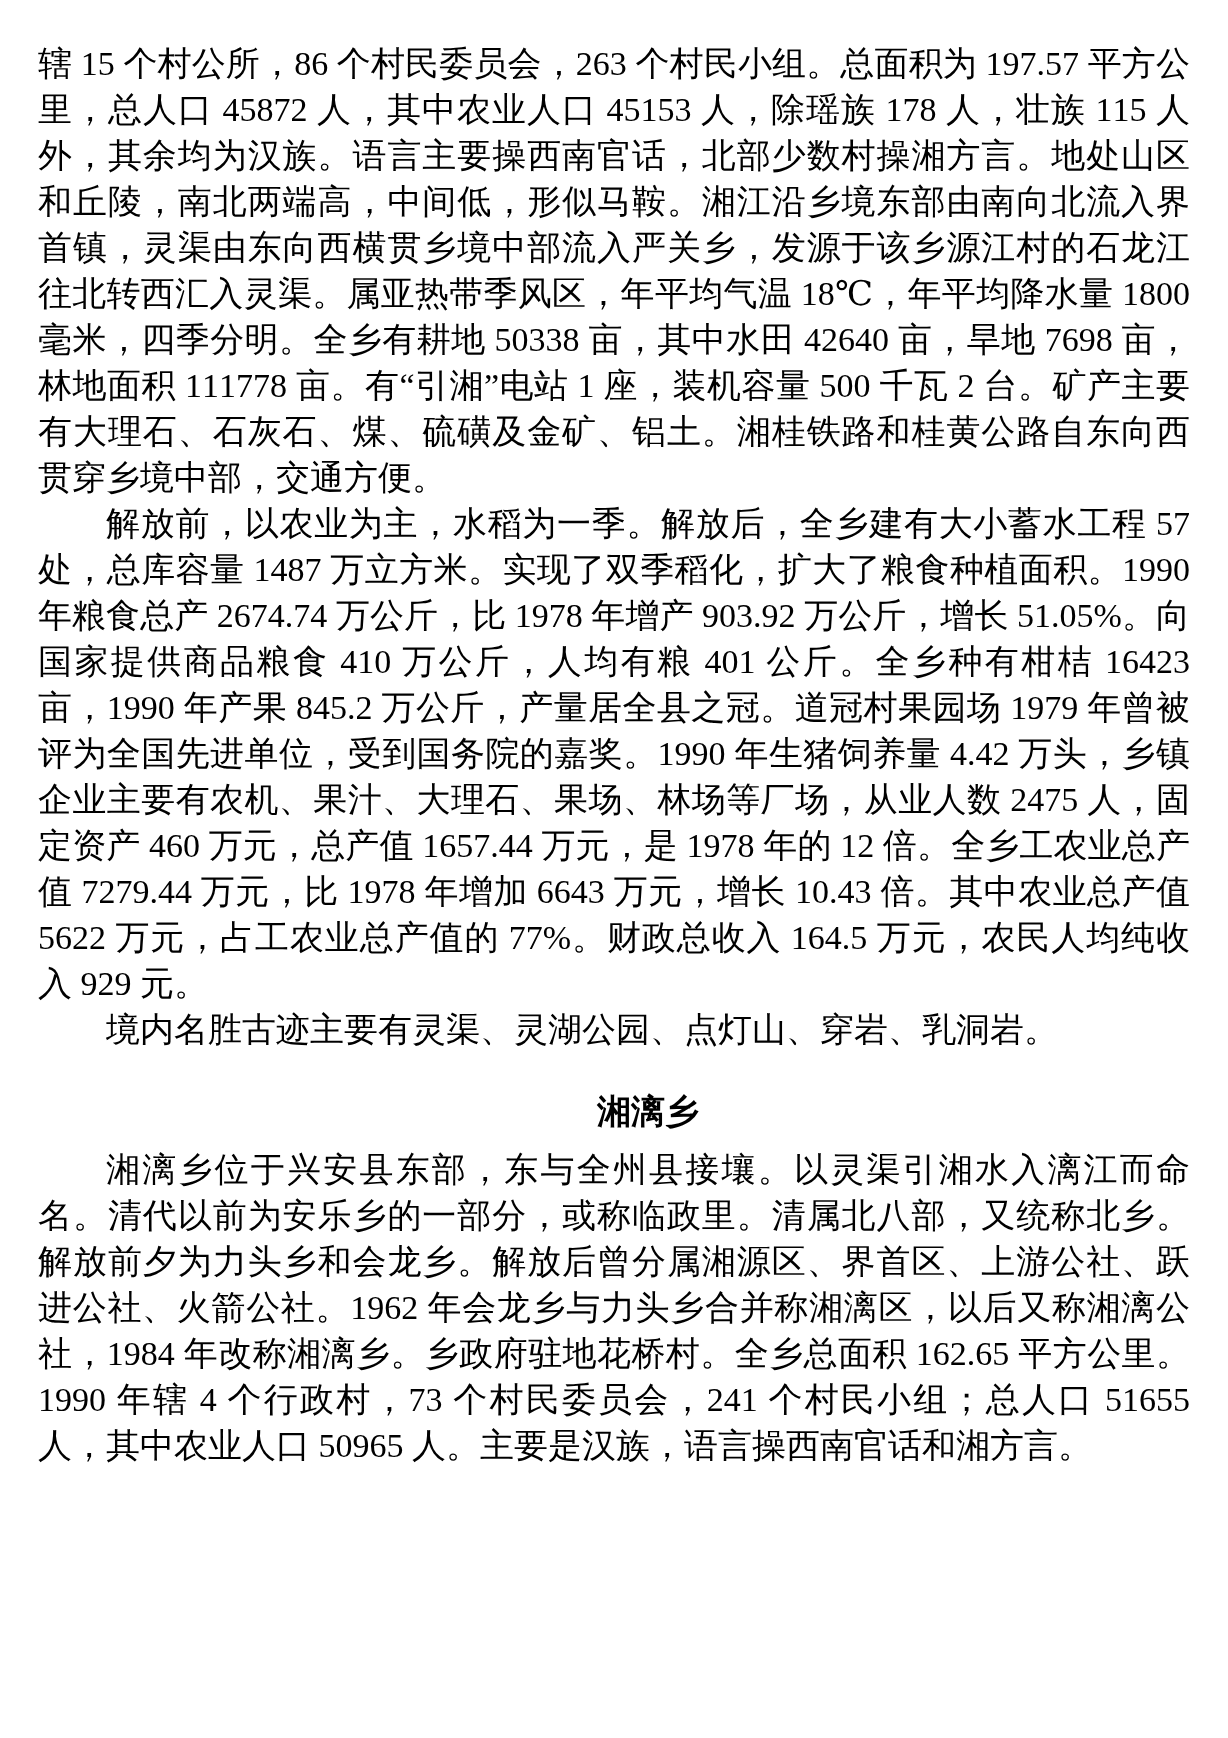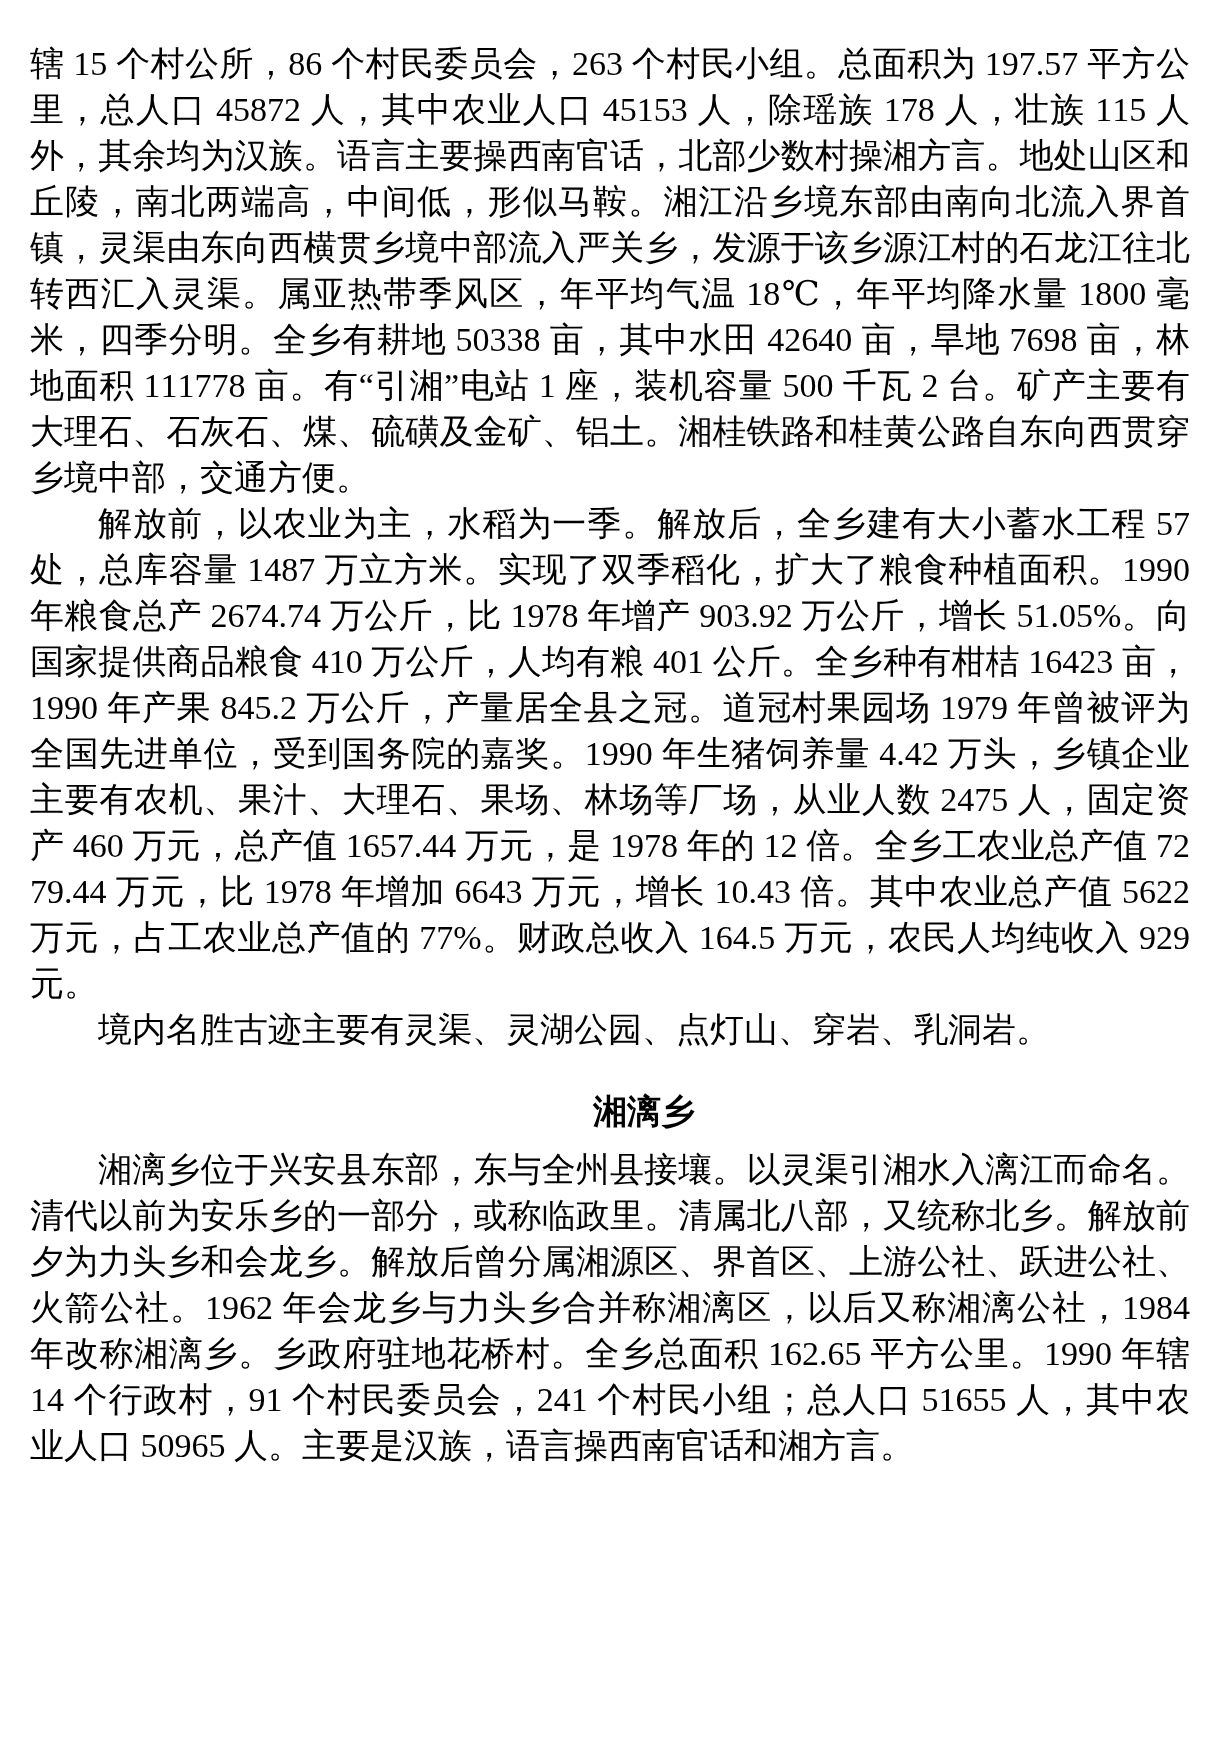--- a/index.html
+++ b/index.html
@@ -8,21 +8,21 @@
     background: #ffffff;
   }
   .page {
     position: relative;
     width: 1228px;
     height: 1738px;
     margin: 0 auto;
     background: #ffffff;
     color: #000000;
     box-sizing: border-box;
-    padding: 41px 38px 0 30px;
+    padding: 41px 38px 0 38px;
     overflow: hidden;
     font-family: "Liberation Serif", "DejaVu Serif", serif;
     font-size: 34px;
     line-height: 46px;
     font-kerning: none;
   }
   .para {
     margin: 0;
     text-align: justify;
     text-justify: inter-character;
@@ -43,14 +43,14 @@
 </head>
 <body>
 
 <div class="page">
   <p class="para">辖 15 个村公所，86 个村民委员会，263 个村民小组。总面积为 197.57 平方公里，总人口 45872 人，其中农业人口 45153 人，除瑶族 178 人，壮族 115 人外，其余均为汉族。语言主要操西南官话，北部少数村操湘方言。地处山区和丘陵，南北两端高，中间低，形似马鞍。湘江沿乡境东部由南向北流入界首镇，灵渠由东向西横贯乡境中部流入严关乡，发源于该乡源江村的石龙江往北转西汇入灵渠。属亚热带季风区，年平均气温 18℃，年平均降水量 1800 毫米，四季分明。全乡有耕地 50338 亩，其中水田 42640 亩，旱地 7698 亩，林地面积 111778 亩。有“引湘”电站 1 座，装机容量 500 千瓦 2 台。矿产主要有大理石、石灰石、煤、硫磺及金矿、铝土。湘桂铁路和桂黄公路自东向西贯穿乡境中部，交通方便。</p>
   <p class="para indent">解放前，以农业为主，水稻为一季。解放后，全乡建有大小蓄水工程 57 处，总库容量 1487 万立方米。实现了双季稻化，扩大了粮食种植面积。1990 年粮食总产 2674.74 万公斤，比 1978 年增产 903.92 万公斤，增长 51.05%。向国家提供商品粮食 410 万公斤，人均有粮 401 公斤。全乡种有柑桔 16423 亩，1990 年产果 845.2 万公斤，产量居全县之冠。道冠村果园场 1979 年曾被评为全国先进单位，受到国务院的嘉奖。1990 年生猪饲养量 4.42 万头，乡镇企业主要有农机、果汁、大理石、果场、林场等厂场，从业人数 2475 人，固定资产 460 万元，总产值 1657.44 万元，是 1978 年的 12 倍。全乡工农业总产值 7279.44 万元，比 1978 年增加 6643 万元，增长 10.43 倍。其中农业总产值 5622 万元，占工农业总产值的 77%。财政总收入 164.5 万元，农民人均纯收入 929 元。</p>
   <p class="para indent">境内名胜古迹主要有灵渠、灵湖公园、点灯山、穿岩、乳洞岩。</p>
 
   <h2 class="section-heading">湘漓乡</h2>
 
-  <p class="para indent">湘漓乡位于兴安县东部，东与全州县接壤。以灵渠引湘水入漓江而命名。清代以前为安乐乡的一部分，或称临政里。清属北八部，又统称北乡。解放前夕为力头乡和会龙乡。解放后曾分属湘源区、界首区、上游公社、跃进公社、火箭公社。1962 年会龙乡与力头乡合并称湘漓区，以后又称湘漓公社，1984 年改称湘漓乡。乡政府驻地花桥村。全乡总面积 162.65 平方公里。1990 年辖 14 个行政村，91 个村民委员会，241 个村民小组；总人口 51655 人，其中农业人口 50965 人。主要是汉族，语言操西南官话和湘方言。</p>
+  <p class="para indent">湘漓乡位于兴安县东部，东与全州县接壤。以灵渠引湘水入漓江而命名。清代以前为安乐乡的一部分，或称临政里。清属北八部，又统称北乡。解放前夕为力头乡和会龙乡。解放后曾分属湘源区、界首区、上游公社、跃进公社、火箭公社。1962 年会龙乡与力头乡合并称湘漓区，以后又称湘漓公社，1984 年改称湘漓乡。乡政府驻地花桥村。全乡总面积 162.65 平方公里。1990 年辖 4 个行政村，73 个村民委员会，241 个村民小组；总人口 51655 人，其中农业人口 50965 人。主要是汉族，语言操西南官话和湘方言。</p>
 </div>
 
 </body></html>

